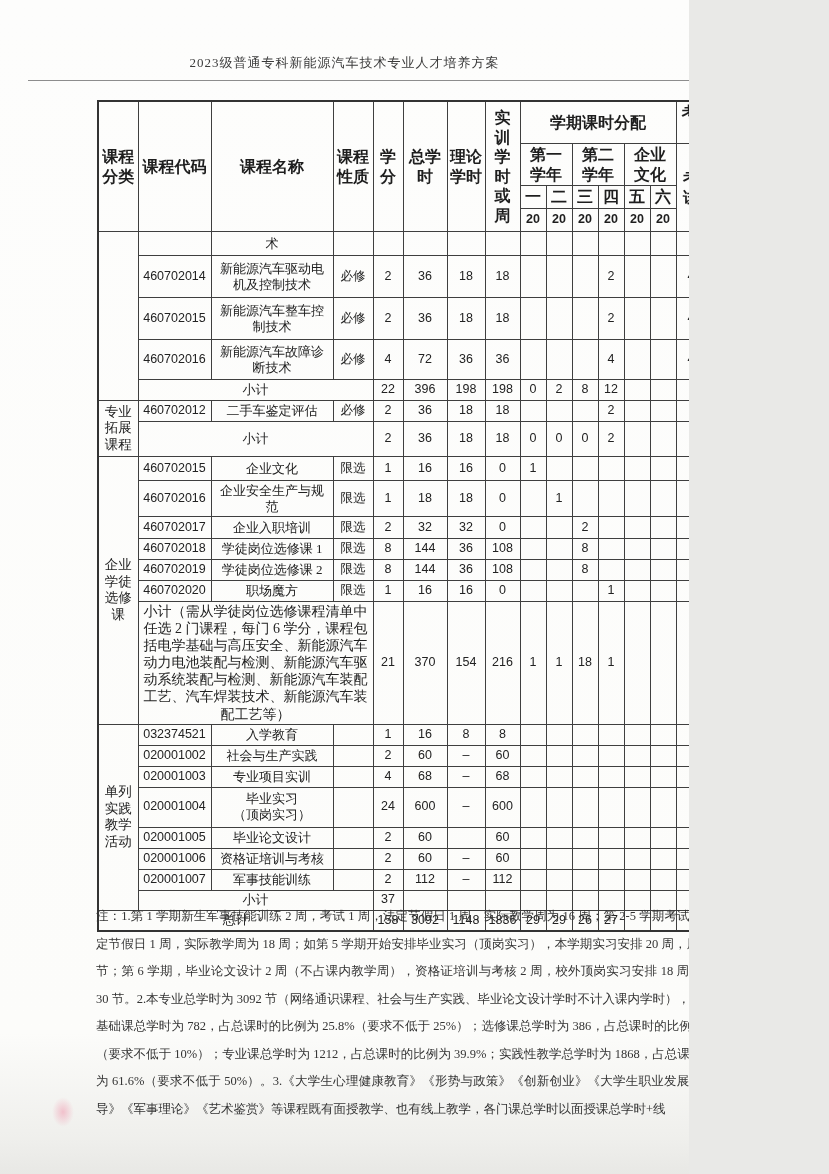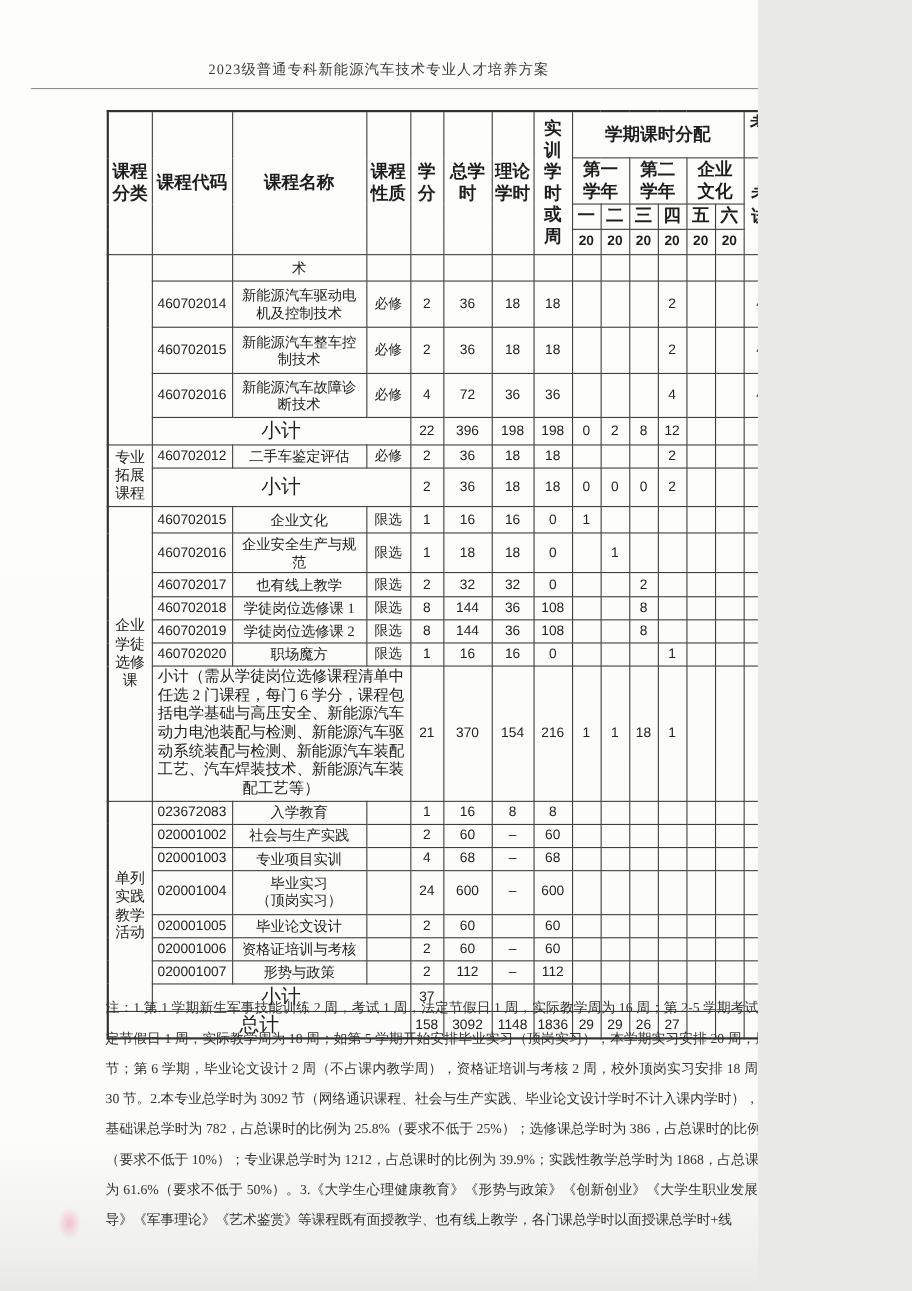--- a/index.html
+++ b/index.html
@@ -34,21 +34,21 @@
     overflow:hidden;
     line-height:1.22;
   }
   table.curriculum{border:2px solid #333;}
   thead th{font-weight:bold;font-size:16px;color:#1e1e1e;}
   td.num, th.num{font-family:"Liberation Sans", sans-serif;font-size:12.5px;}
   td.code{font-family:"Liberation Sans", sans-serif;font-size:12.5px;letter-spacing:0;}
   td.name{white-space:pre-line;font-size:13px;}
   td.nature{font-size:12.5px;}
   td.cat{font-size:13.5px;line-height:1.6;padding:1px 4px;}
-  td.subtotal-label{font-size:18px;}
+  td.subtotal-label{font-size:13px;}
   td.subtotal-long{font-size:14px;line-height:16.5px;text-align:center;padding:3px 5px;}
   .notes{
     position:absolute;left:96px;top:903px;width:644px;
     font-size:12.5px;line-height:27.5px;
     text-align:justify;color:#333;
   }
   .page-number{
     position:absolute;top:1088px;left:0;width:100%;
     text-align:center;font-size:12px;letter-spacing:2px;color:#444;
     font-family:"Liberation Sans", sans-serif;
@@ -275,21 +275,21 @@
           <td class="num">1</td>
           <td class="num"></td>
           <td class="num"></td>
           <td class="num"></td>
           <td class="num"></td>
           <td class="num"></td>
           <td class="num">2</td>
         </tr>
         <tr style="height: 22px;">
           <td class="code">460702017</td>
-          <td class="name">也有线上教学</td>
+          <td class="name">企业入职培训</td>
           <td class="nature">限选</td>
           <td class="num">2</td>
           <td class="num">32</td>
           <td class="num">32</td>
           <td class="num">0</td>
           <td class="num"></td>
           <td class="num"></td>
           <td class="num">2</td>
           <td class="num"></td>
           <td class="num"></td>
@@ -358,21 +358,21 @@
           <td class="num">1</td>
           <td class="num">18</td>
           <td class="num">1</td>
           <td class="num"></td>
           <td class="num"></td>
           <td class="num"></td>
           <td class="num"></td>
         </tr>
         <tr style="height: 21px;">
           <td rowspan="8" class="cat">单列实践教学活动</td>
-          <td class="code">023672083</td>
+          <td class="code">032374521</td>
           <td class="name">入学教育</td>
           <td class="nature"></td>
           <td class="num">1</td>
           <td class="num">16</td>
           <td class="num">8</td>
           <td class="num">8</td>
           <td class="num"></td>
           <td class="num"></td>
           <td class="num"></td>
           <td class="num"></td>
@@ -462,21 +462,21 @@
           <td class="num"></td>
           <td class="num"></td>
           <td class="num"></td>
           <td class="num"></td>
           <td class="num"></td>
           <td class="num"></td>
           <td class="num"></td>
         </tr>
         <tr style="height: 21px;">
           <td class="code">020001007</td>
-          <td class="name">形势与政策</td>
+          <td class="name">军事技能训练</td>
           <td class="nature"></td>
           <td class="num">2</td>
           <td class="num">112</td>
           <td class="num">–</td>
           <td class="num">112</td>
           <td class="num"></td>
           <td class="num"></td>
           <td class="num"></td>
           <td class="num"></td>
           <td class="num"></td>

